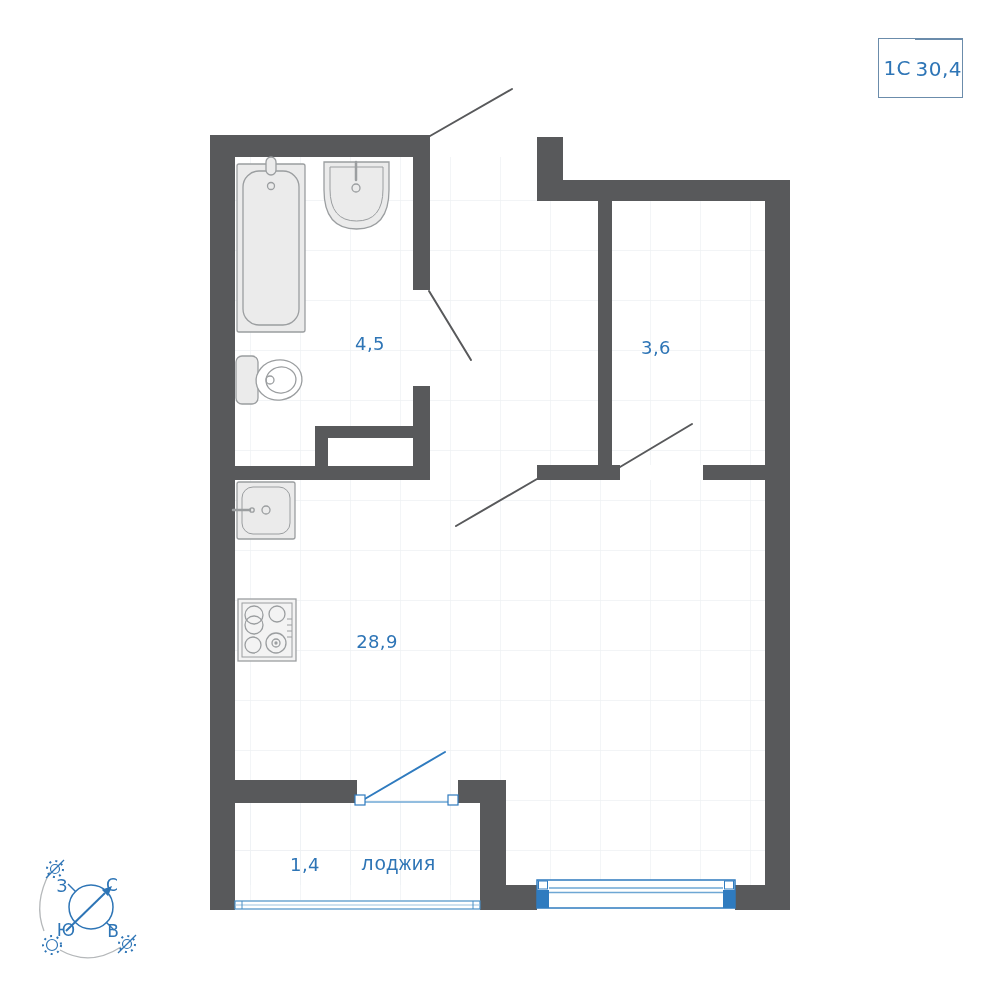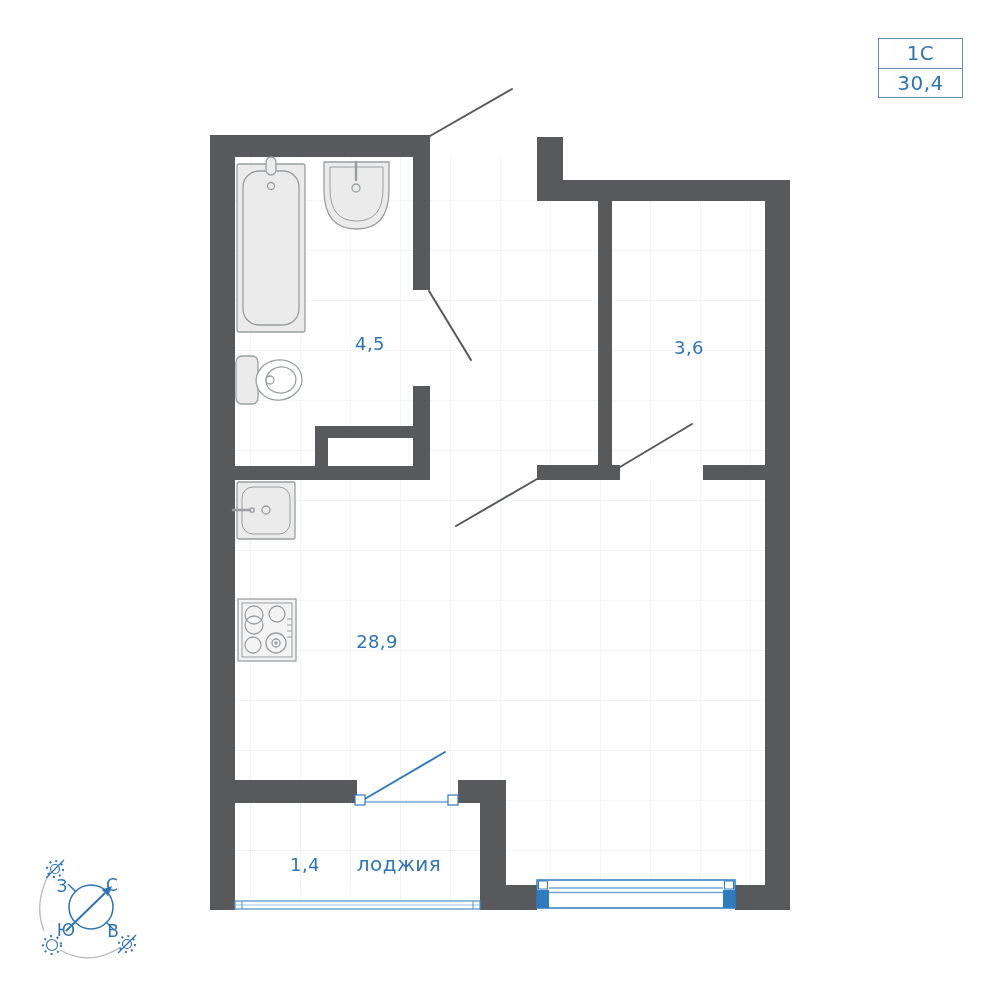--- a/index.html
+++ b/index.html
@@ -1,24 +1,24 @@
 <!DOCTYPE html>
 <html><head>
 <meta charset="utf-8">
 <style>
   html,body{margin:0;padding:0;background:#ffffff;}
   .stage{position:relative;width:1000px;height:1000px;background:#ffffff;overflow:hidden;
          font-family:"DejaVu Sans",sans-serif;}
   .plan-svg{position:absolute;left:0;top:0;}
   .label{position:absolute;transform:translate(-50%,-50%);color:#2e75b6;
          font-size:18px;letter-spacing:.4px;white-space:nowrap;}
-  .label.small{font-size:20px;}
+  .label.small{font-size:20px;font-family:Liberation Mono, monospace;}
   .unit-card{position:absolute;left:878px;top:38px;width:85px;height:60px;
              border:1.5px solid #6b8cab;box-sizing:border-box;display:flex;
-             flex-direction:column;background:#fff;}
+             flex-direction:row;background:#fff;}
   .unit-card .cell{flex:1;display:flex;align-items:center;justify-content:center;
                    color:#2e75b6;font-size:20px;letter-spacing:.5px;}
   .unit-card .cell + .cell{border-top:1.5px solid #6b8cab;}
   svg text{font-family:"DejaVu Sans",sans-serif;}
 </style>
 </head>
 <body>
 
 <div class="stage">
 
@@ -165,21 +165,21 @@
     </g>
     <g stroke="#2e75b6" fill="none" stroke-width="1.2">
       <circle cx="127" cy="944" r="4.5"></circle>
       <circle cx="127" cy="944" r="8" stroke-dasharray="2 4.3" stroke-width="2"></circle>
       <line x1="118" y1="953" x2="136" y2="935"></line>
     </g>
   </g>
 </svg>
 
 <div class="label" style="left:370px;top:343px;">4,5</div>
-<div class="label" style="left:656px;top:347px;margin-left:33px;">3,6</div>
+<div class="label" style="left:656px;top:347px;">3,6</div>
 <div class="label" style="left:377px;top:641px;">28,9</div>
 <div class="label" style="left:305px;top:864px;">1,4</div>
 <div class="label small" style="left:399px;top:864px;">лоджия</div>
 
 <div class="unit-card">
   <div class="cell">1С</div>
   <div class="cell">30,4</div>
 </div>
 
 </div>

